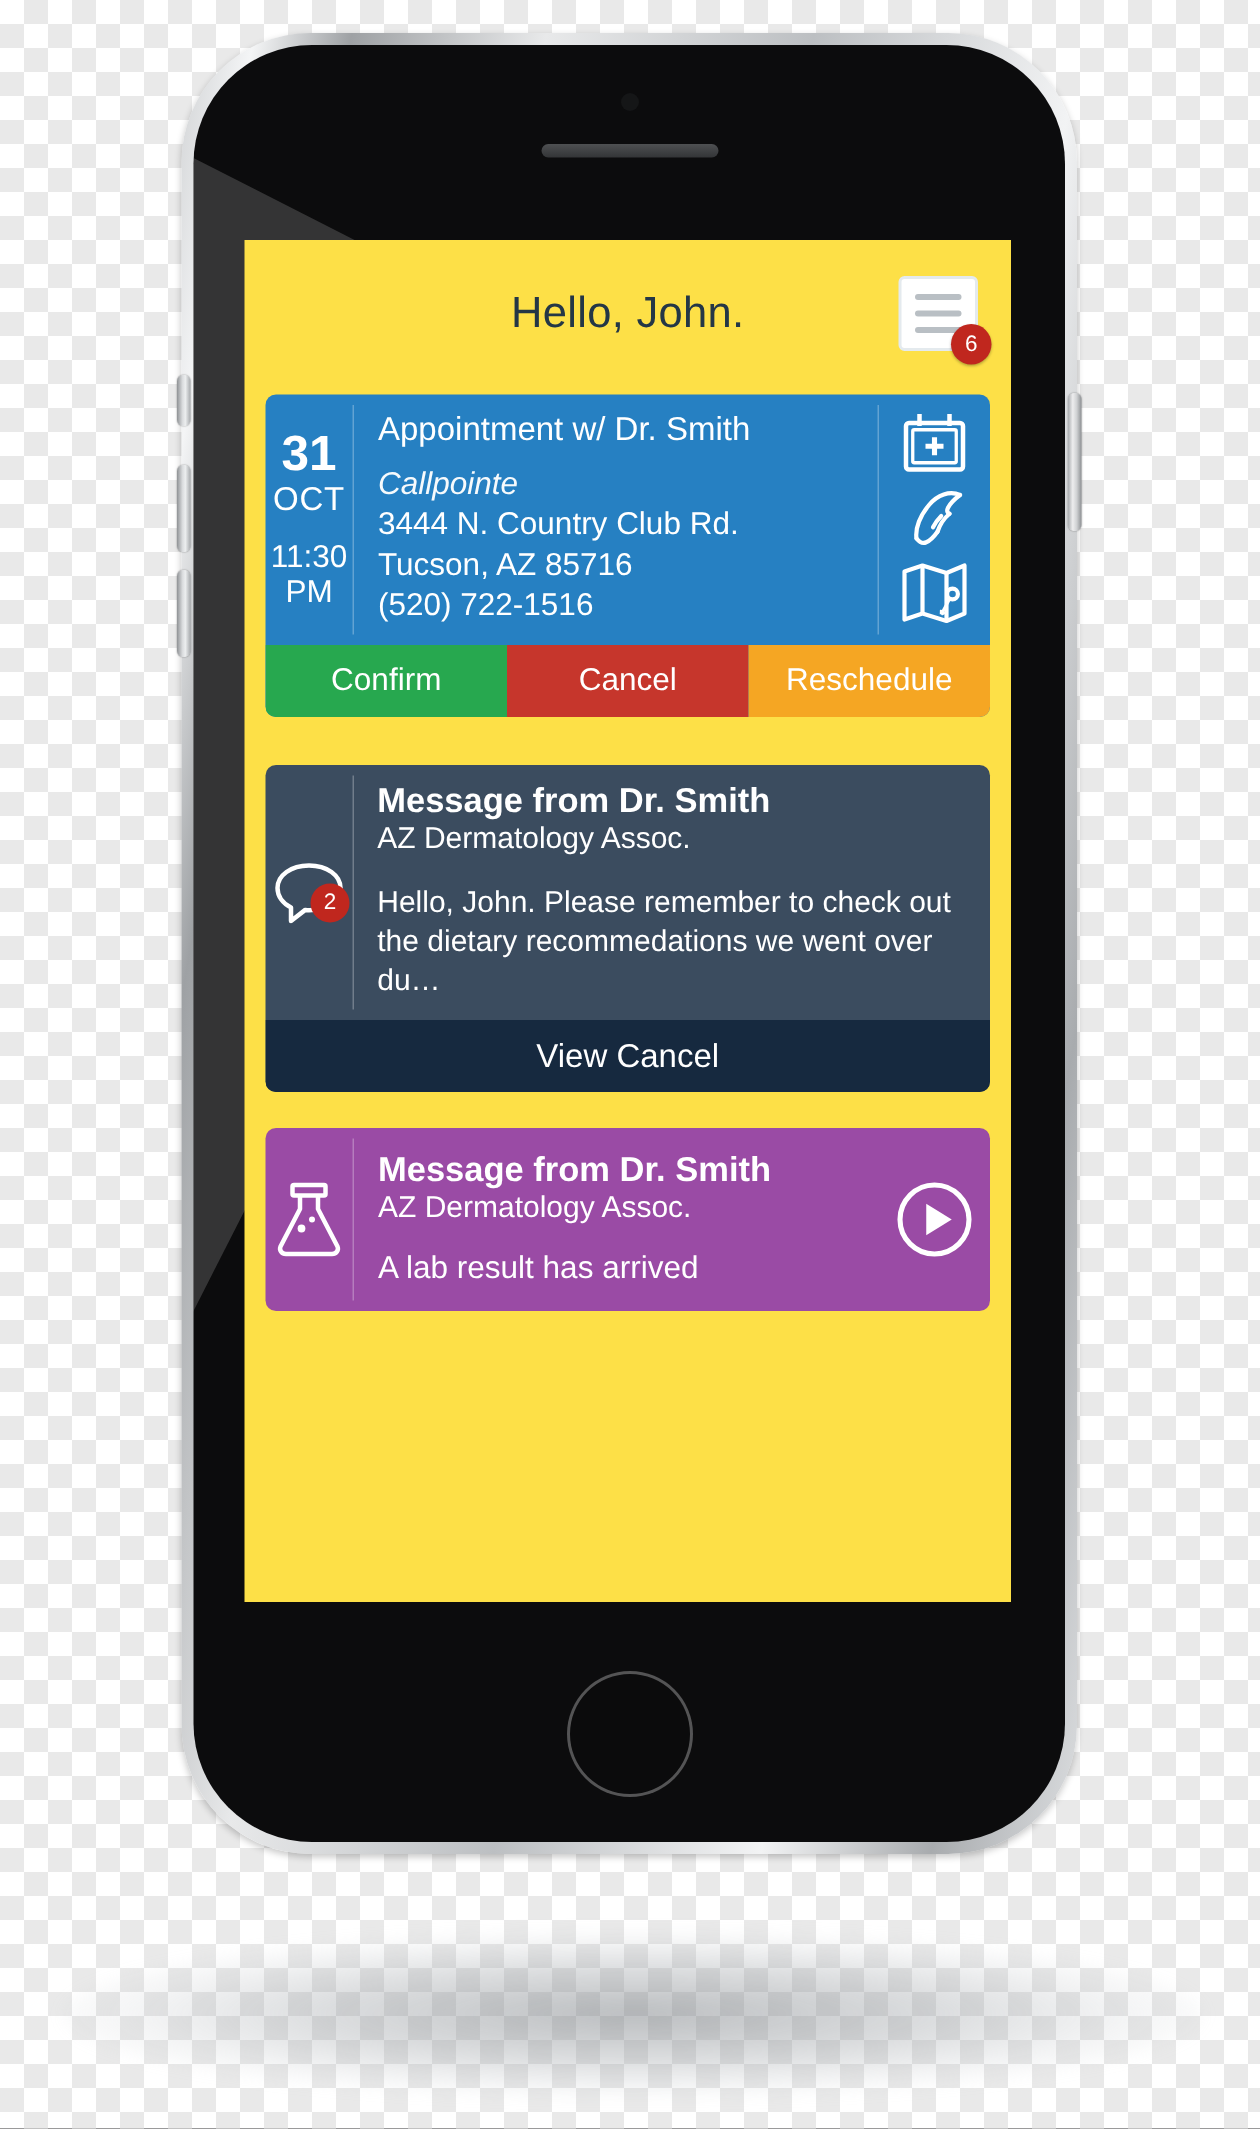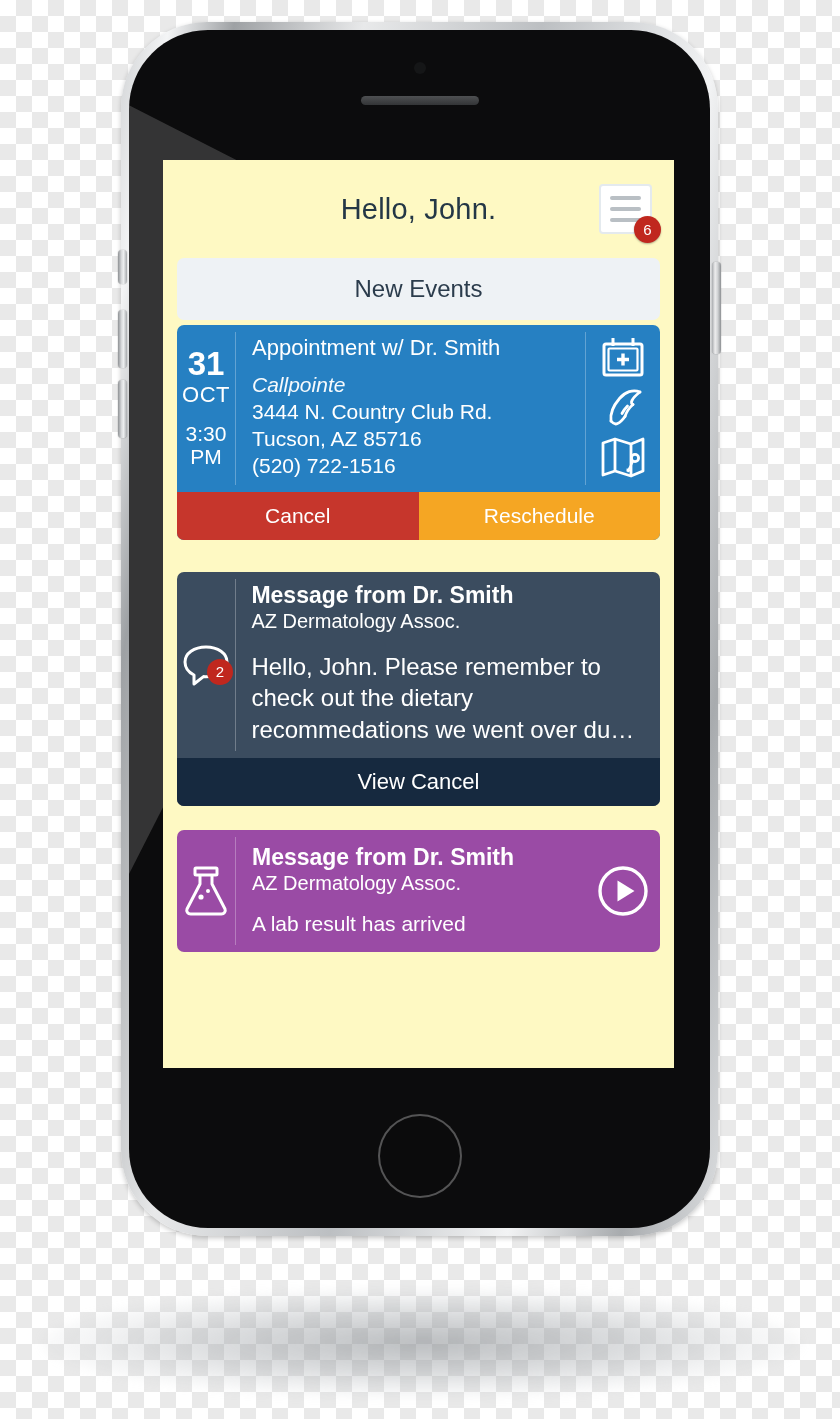--- a/index.html
+++ b/index.html
@@ -110,21 +110,21 @@
     border-radius:50%;
     border:2px solid rgba(255,255,255,0.30);
     background:#0b0b0c;
   }
 
   
   #screen {
     position:absolute;
     left:42px; top:138px;
     width:511px; height:908px;
-    background:#fef9c3;
+    background:#fde047;
     overflow:hidden;
   }
 
   
   #app-header {
     height:98px;
     display:flex;
     align-items:center;
     justify-content:center;
     position:relative;
@@ -216,21 +216,21 @@
     color:#fff; font-size:21px;
   }
   #btn-confirm { background:#27a84f; }
   #btn-reschedule { background:#f5a623; }
   #btn-cancel { background:#c6362c; }
 
   
   #message-card { background:#3b4c5f; color:#fff; margin-top:32px; }
   #msg-title { font-size:23px; font-weight:bold; line-height:1.18; }
   #msg-org { font-size:20px; margin-top:1px; }
-  #msg-preview { font-size:24px; line-height:1.32; margin-top:18px; padding-right:8px; }
+  #msg-preview { font-size:20px; line-height:1.32; margin-top:18px; padding-right:8px; }
   #view-message-bar {
     background:#16293f;
     height:48px;
     display:flex; align-items:center; justify-content:center;
     font-size:22px; color:#fff;
   }
 
   
   #lab-card { background:#9a4ba5; color:#fff; margin-top:24px; }
   #lab-title { font-size:23px; font-weight:bold; line-height:1.18; }
@@ -276,32 +276,29 @@
       <div id="menu-button">
         <span class="bar"></span>
         <span class="bar"></span>
         <span class="bar"></span>
         <span id="menu-badge">6</span>
       </div>
     </div>
 
     <div id="cards">
 
-      <div id="new-events-bar">
-        <span id="new-events-label">New Events</span>
-      </div>
 
       <div class="card" id="appointment-card">
         <div class="card-body">
 
           <div class="card-left">
             <div id="appt-day">31</div>
             <div id="appt-month">OCT</div>
             <div id="appt-time">
-              <div>3:30</div>
+              <div>11:30</div>
               <div>PM</div>
             </div>
           </div>
 
           <div class="divider-v"></div>
 
           <div class="card-main">
             <div id="appt-title">Appointment w/ Dr. Smith</div>
             <div class="appt-line" id="appt-place">Callpointe</div>
             <div class="appt-line">3444 N. Country Club Rd.</div>
@@ -338,20 +335,21 @@
                 <line x1="32" y1="10" x2="32" y2="42"></line>
                 <circle cx="36" cy="24" r="3.6"></circle>
                 <path d="M34 27.5 L28.5 37.5" stroke-width="2"></path>
                 <path d="M28.5 37.5 L31 36.2 M28.5 37.5 L28.6 34.6" stroke-width="2"></path>
               </svg>
             </span>
           </div>
         </div>
 
         <div id="appt-actions">
+          <div class="action-btn" id="btn-confirm">Confirm</div>
           <div class="action-btn" id="btn-cancel">Cancel</div>
           <div class="action-btn" id="btn-reschedule">Reschedule</div>
         </div>
       </div>
 
       <div class="card" id="message-card">
         <div class="card-body">
 
           <div class="card-left">
             <span style="position:relative;">

